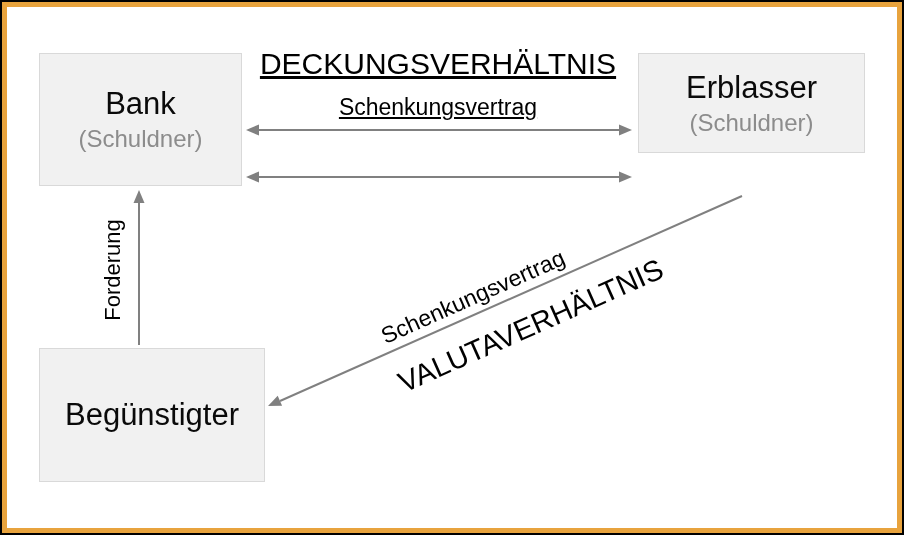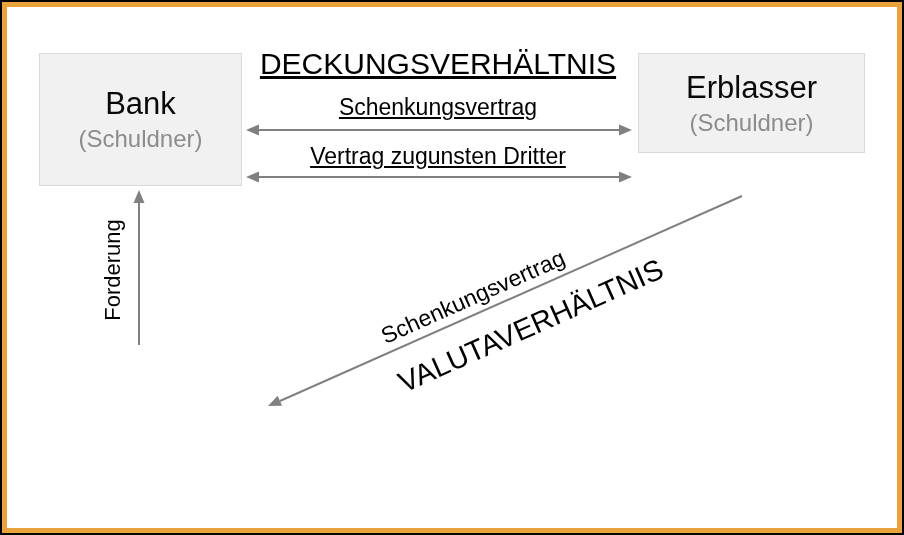--- a/index.html
+++ b/index.html
@@ -139,26 +139,28 @@
     <div class="node" id="box-bank">
       <div class="node-title">Bank</div>
       <div class="node-sub">(Schuldner)</div>
     </div>
 
     <div class="node" id="box-erblasser">
       <div class="node-title">Erblasser</div>
       <div class="node-sub">(Schuldner)</div>
     </div>
 
+    <div class="node" id="box-beguenstigter">
+      <div class="node-title">Begünstigter</div>
+    </div>
 
     <div class="h-label" id="deckung-title">DECKUNGSVERHÄLTNIS</div>
 
     <div class="h-label" id="label-darlehen">Schenkungsvertrag</div>
 
-    <div class="h-label" id="label-vertrag">Vertrag zugunsten Dritter</div>
 
     <div class="rot-label" id="label-forderung">Forderung</div>
 
     <div class="rot-label" id="label-schenkung">Schenkungsvertrag</div>
 
     <div class="rot-label" id="label-valuta">VALUTAVERHÄLTNIS</div>
 
   </div>
 
   <div class="border-outer"></div>

